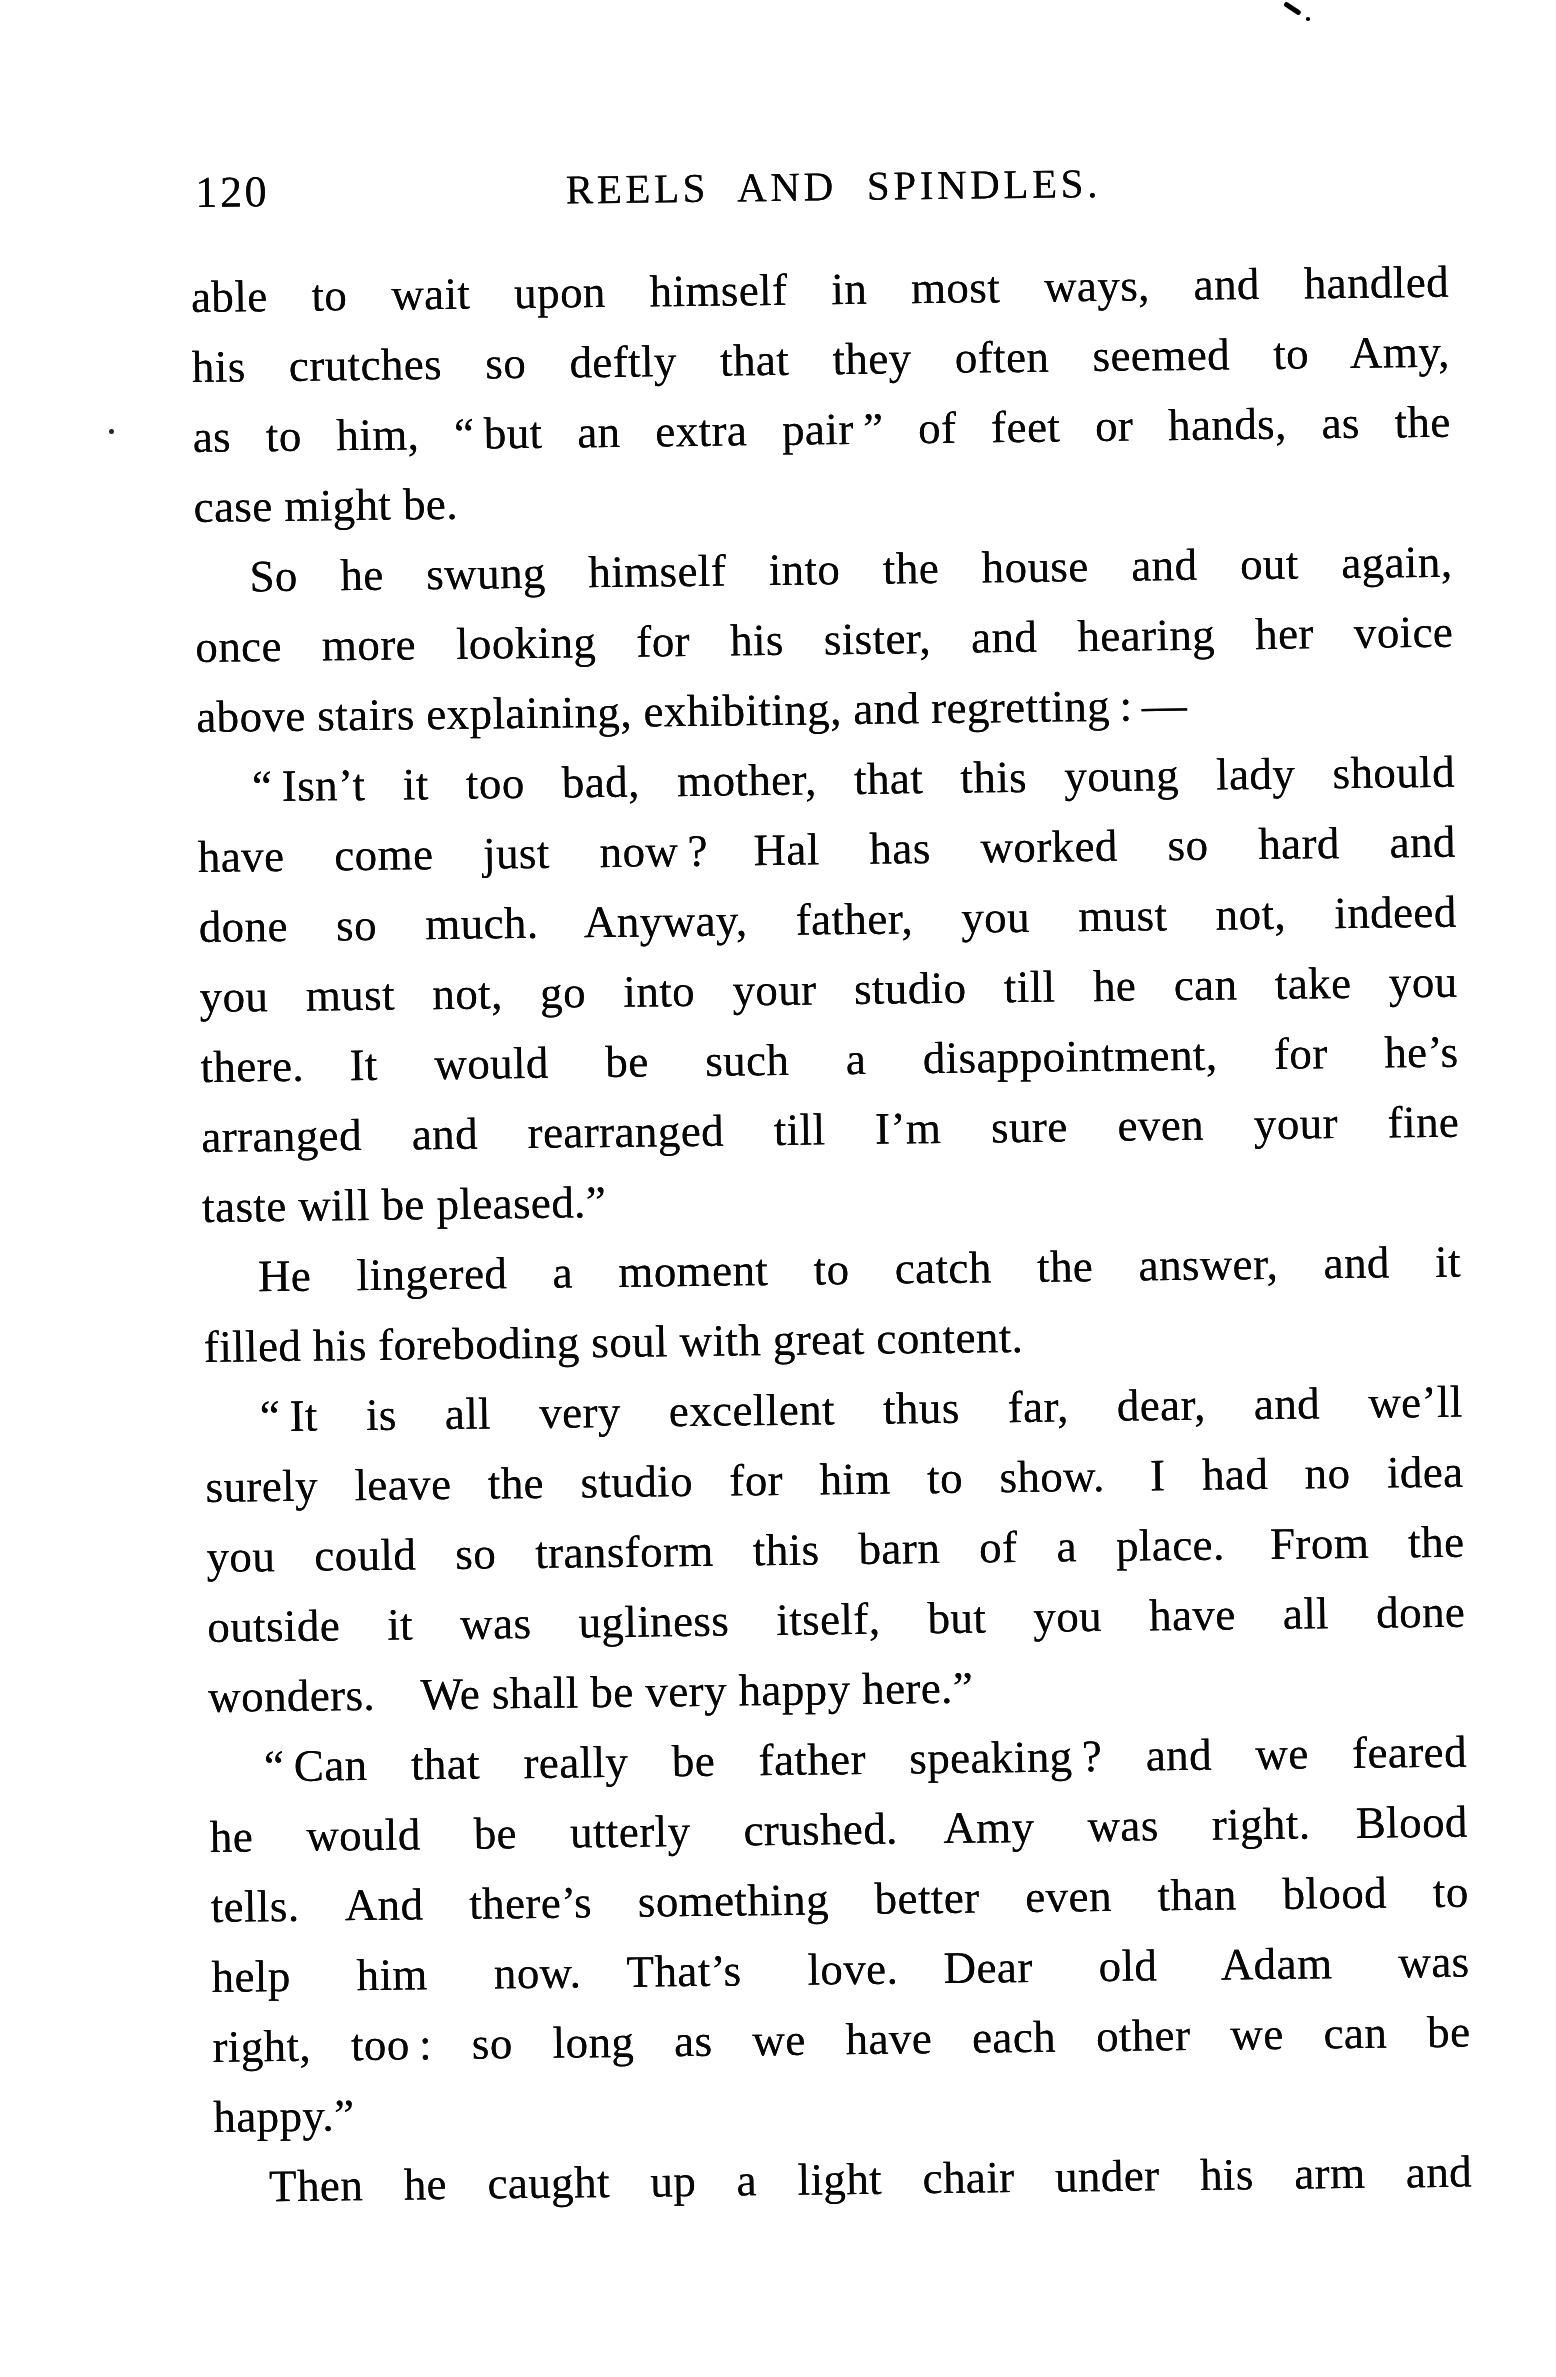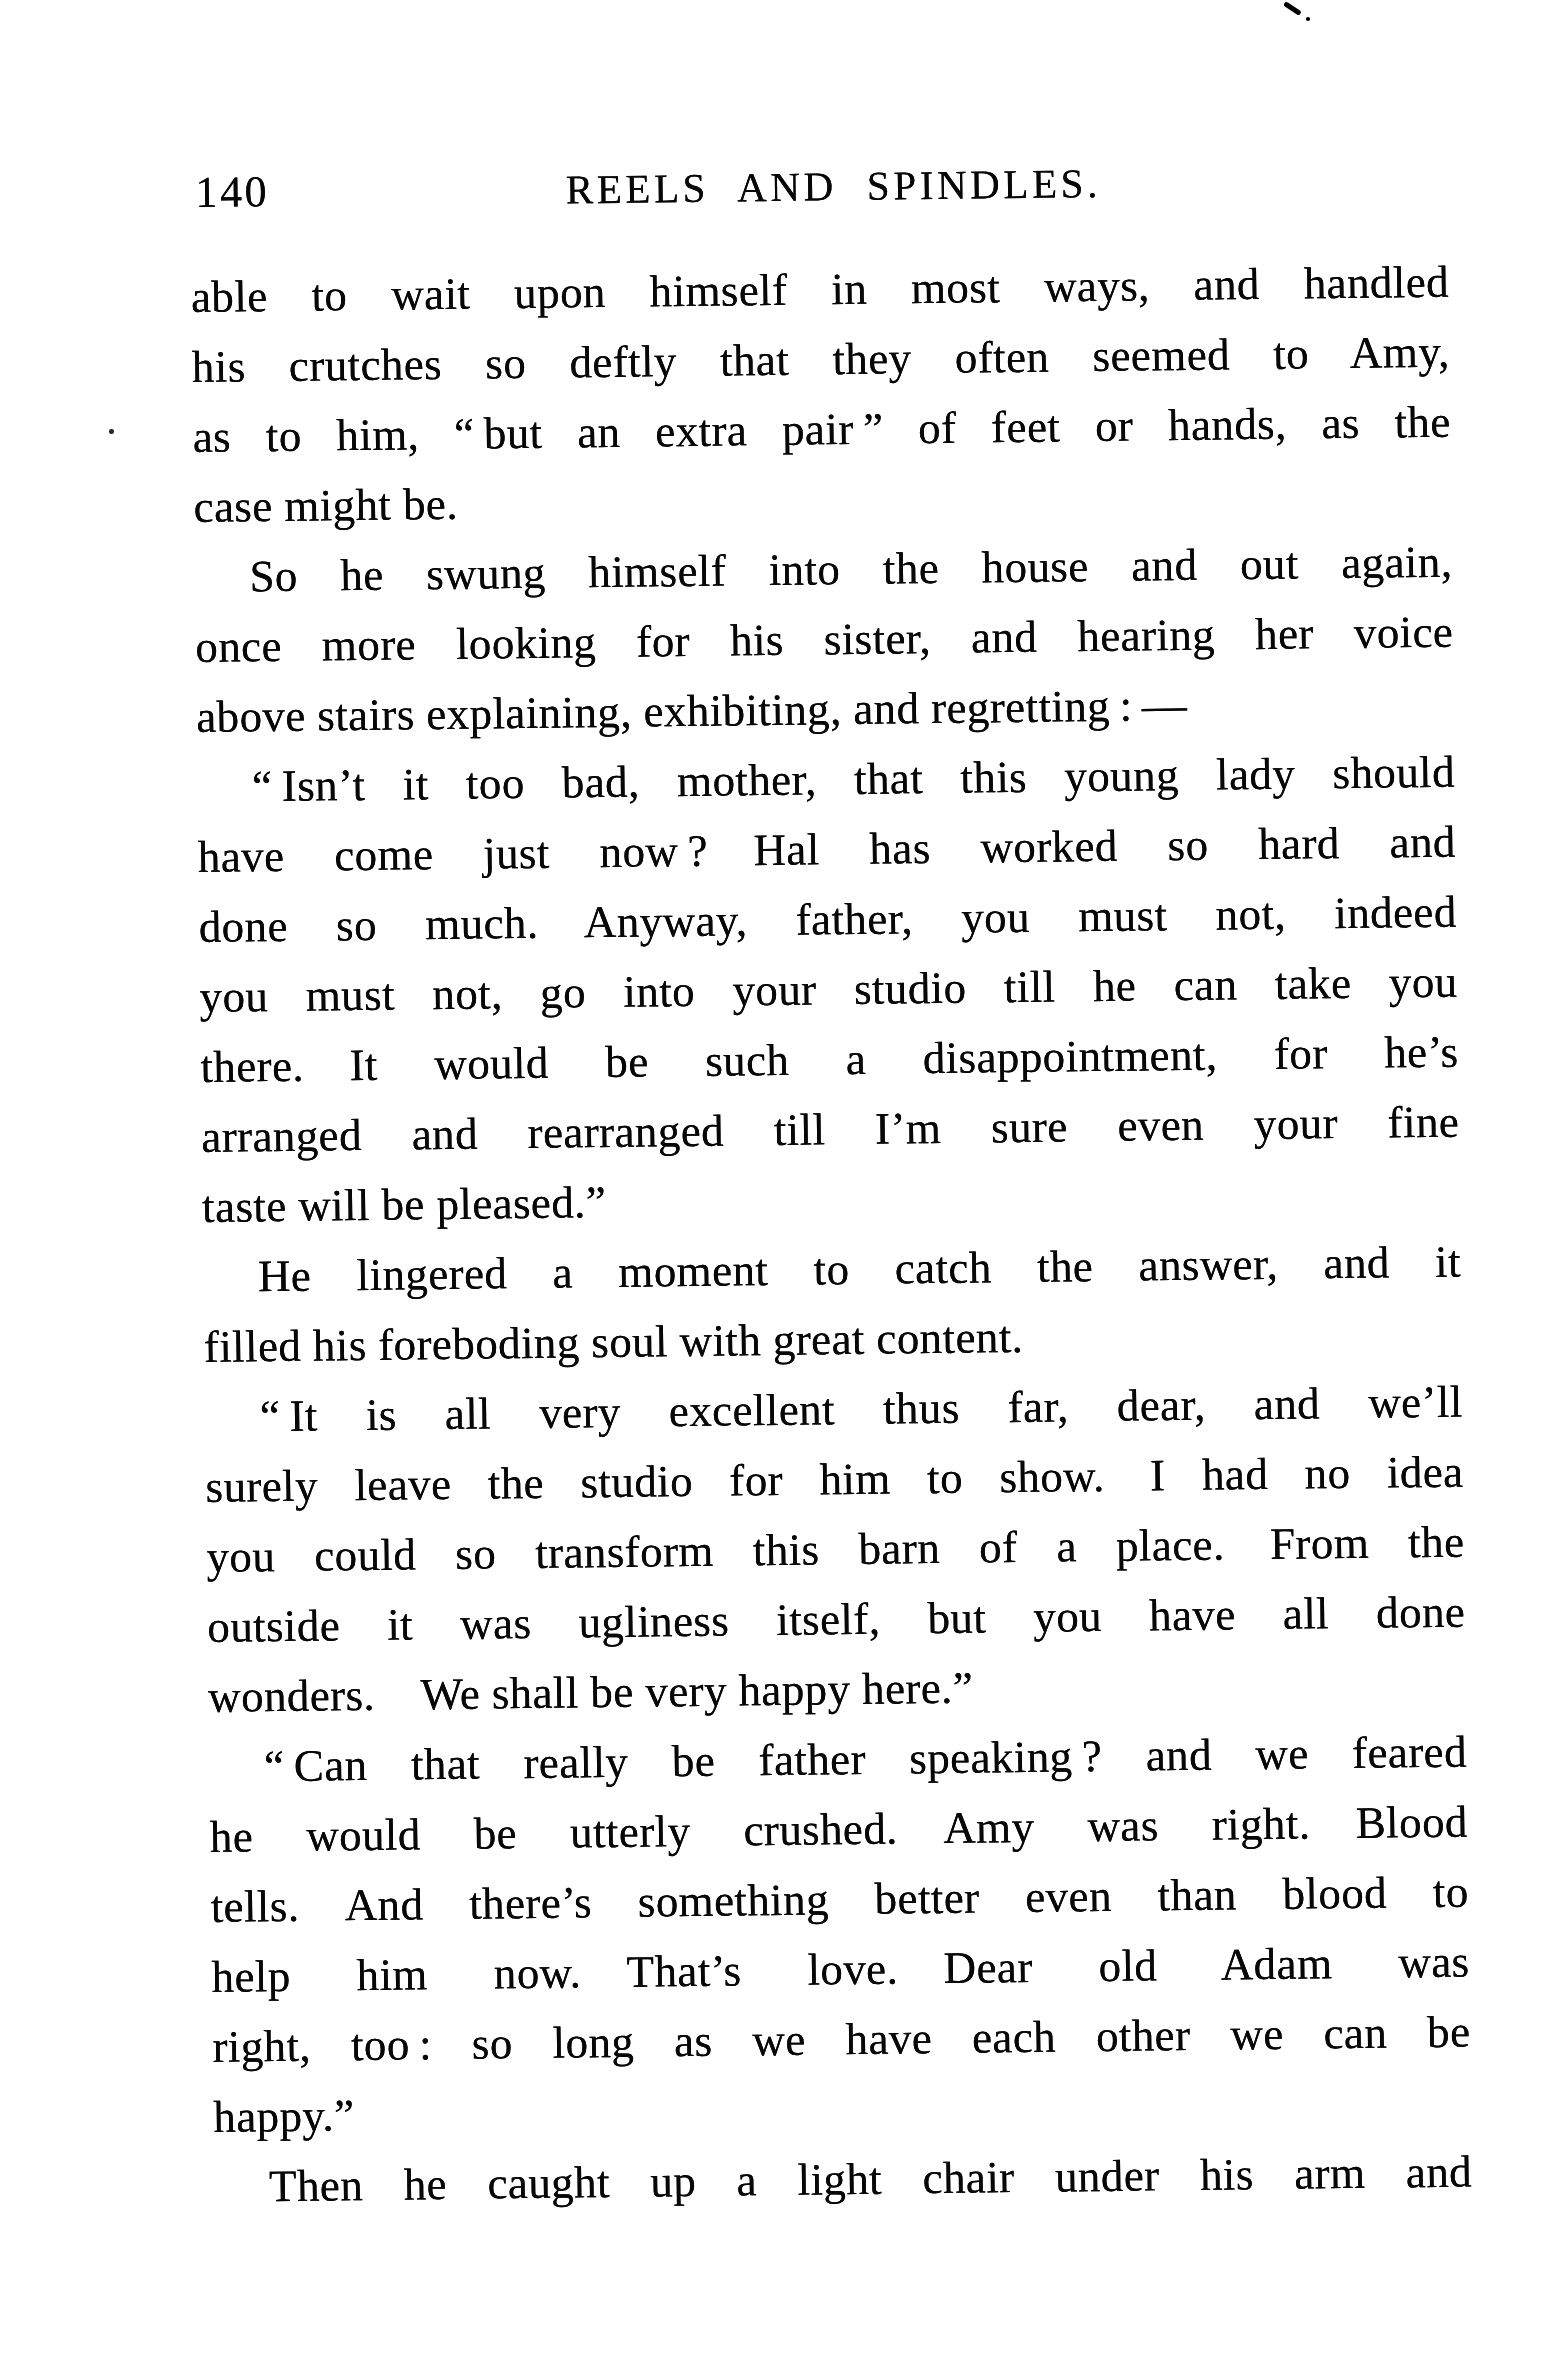--- a/index.html
+++ b/index.html
@@ -88,21 +88,21 @@
     border-radius: 50%;
     opacity: 0.85;
   }
 </style>
 </head>
 <body>
 
 <div class="page">
   <div class="scan-content">
     <div class="page-header">
-      <span class="page-number">140</span>
+      <span class="page-number">120</span>
       <span class="running-title">REELS AND SPINDLES.</span>
     </div>
     <div class="page-lines">
         <div class="line justify">able to wait upon himself in most ways, and handled</div>
         <div class="line justify">his crutches so deftly that they often seemed to Amy,</div>
         <div class="line justify">as to him, “ but an extra pair ” of feet or hands, as the</div>
         <div class="line endline">case might be.</div>
         <div class="line justify indent">So he swung himself into the house and out again,</div>
         <div class="line justify">once more looking for his sister, and hearing her voice</div>
         <div class="line endline">above stairs explaining, exhibiting, and regretting : —</div>

